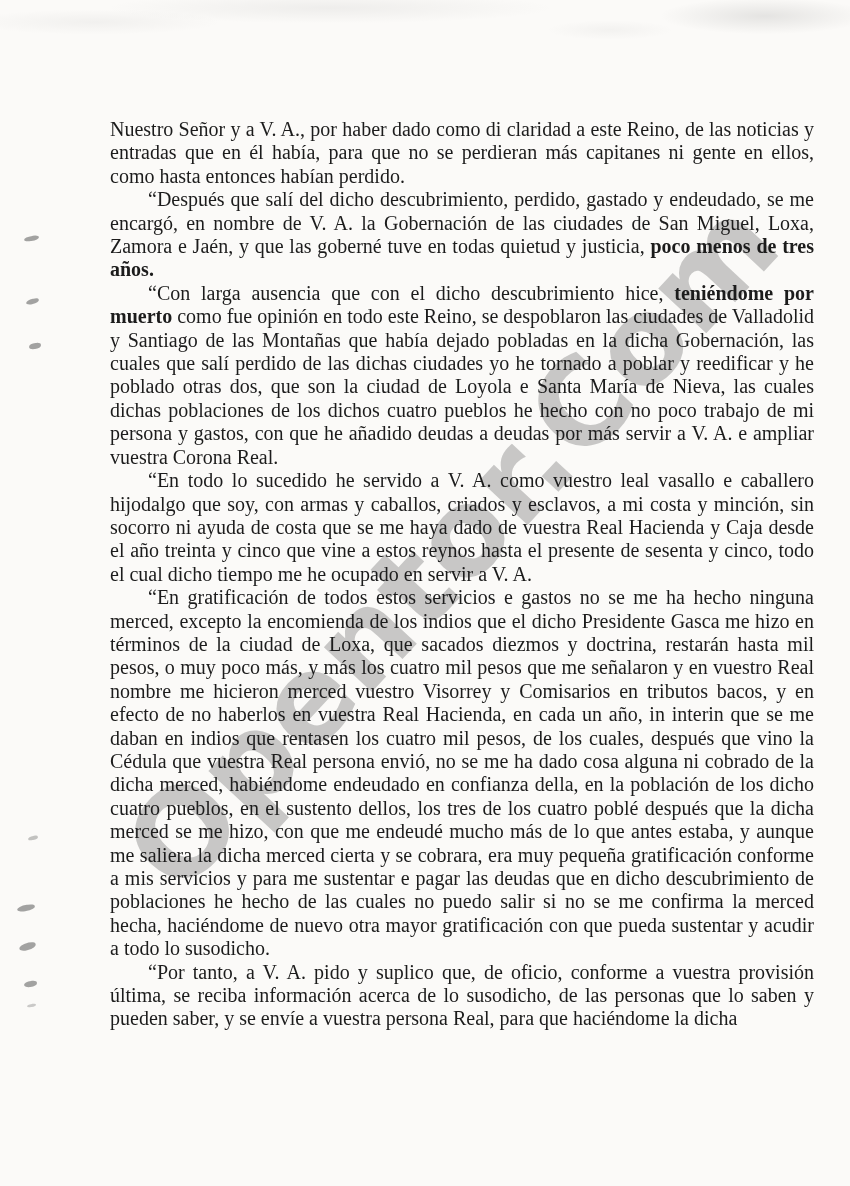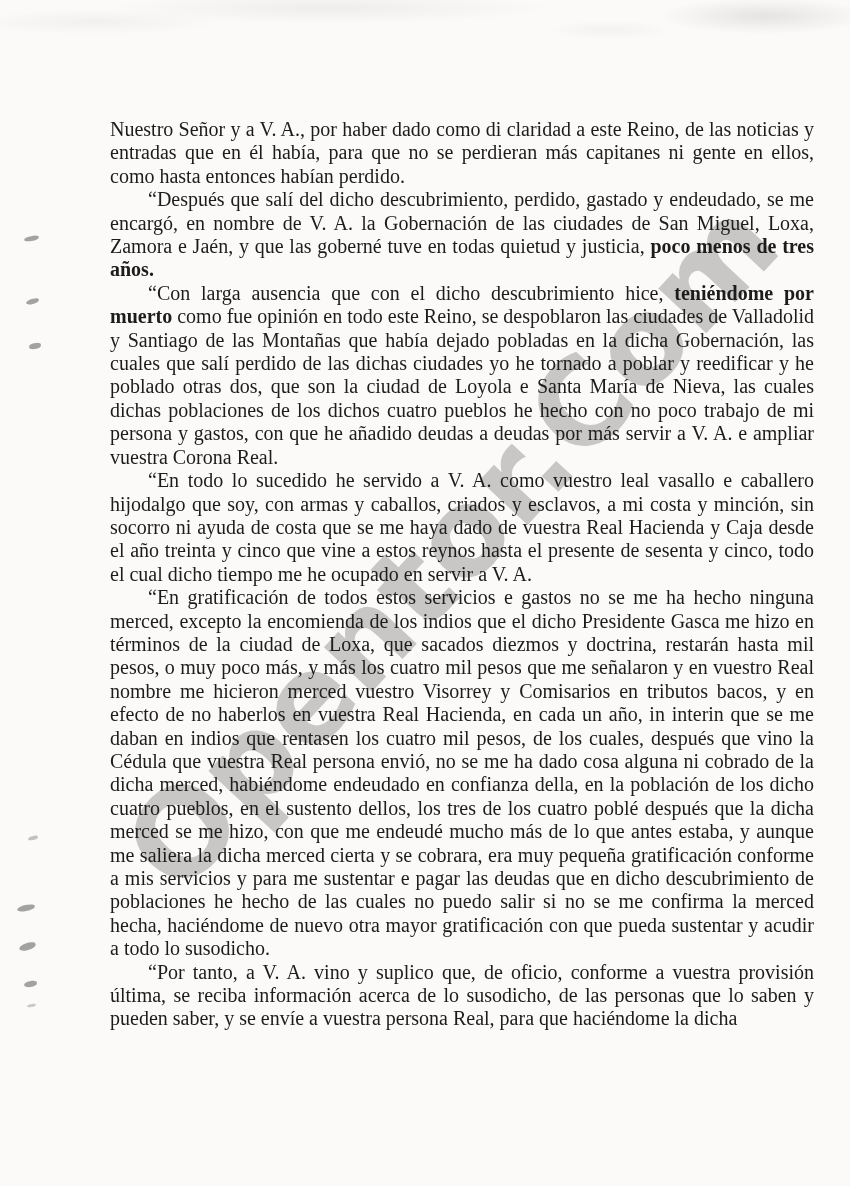--- a/index.html
+++ b/index.html
@@ -83,21 +83,21 @@
   <div class="scan-noise"></div>
 
   <div class="watermark">Opentor.Com</div>
 
   <div class="text-column" id="text-column">
       <p class="para"><span>Nuestro Señor y a V. A., por haber dado como di claridad a este Reino, de las noticias y entradas que en él había, para que no se perdieran más capitanes ni gente en ellos, como hasta entonces habían perdido.</span></p>
       <p class="para indent"><span>“Después que salí del dicho descubrimiento, perdido, gastado y endeudado, se me encargó, en nombre de V. A. la Gobernación de las ciudades de San Miguel, Loxa, Zamora e Jaén, y que las goberné tuve en todas quietud y justicia, </span><b>poco menos de tres años.</b></p>
       <p class="para indent"><span>“Con larga ausencia que con el dicho descubrimiento hice, </span><b>teniéndome por muerto</b><span> como fue opinión en todo este Reino, se despoblaron las ciudades de Valladolid y Santiago de las Montañas que había dejado pobladas en la dicha Gobernación, las cuales que salí perdido de las dichas ciudades yo he tornado a poblar y reedificar y he poblado otras dos, que son la ciudad de Loyola e Santa María de Nieva, las cuales dichas poblaciones de los dichos cuatro pueblos he hecho con no poco trabajo de mi persona y gastos, con que he añadido deudas a deudas por más servir a V. A. e ampliar vuestra Corona Real.</span></p>
       <p class="para indent"><span>“En todo lo sucedido he servido a V. A. como vuestro leal vasallo e caballero hijodalgo que soy, con armas y caballos, criados y esclavos, a mi costa y minción, sin socorro ni ayuda de costa que se me haya dado de vuestra Real Hacienda y Caja desde el año treinta y cinco que vine a estos reynos hasta el presente de sesenta y cinco, todo el cual dicho tiempo me he ocupado en servir a V. A.</span></p>
       <p class="para indent"><span>“En gratificación de todos estos servicios e gastos no se me ha hecho ninguna merced, excepto la encomienda de los indios que el dicho Presidente Gasca me hizo en términos de la ciudad de Loxa, que sacados diezmos y doctrina, restarán hasta mil pesos, o muy poco más, y más los cuatro mil pesos que me señalaron y en vuestro Real nombre me hicieron merced vuestro Visorrey y Comisarios en tributos bacos, y en efecto de no haberlos en vuestra Real Hacienda, en cada un año, in interin que se me daban en indios que rentasen los cuatro mil pesos, de los cuales, después que vino la Cédula que vuestra Real persona envió, no se me ha dado cosa alguna ni cobrado de la dicha merced, habiéndome endeudado en confianza della, en la población de los dicho cuatro pueblos, en el sustento dellos, los tres de los cuatro poblé después que la dicha merced se me hizo, con que me endeudé mucho más de lo que antes estaba, y aunque me saliera la dicha merced cierta y se cobrara, era muy pequeña gratificación conforme a mis servicios y para me sustentar e pagar las deudas que en dicho descubrimiento de poblaciones he hecho de las cuales no puedo salir si no se me confirma la merced hecha, haciéndome de nuevo otra mayor gratificación con que pueda sustentar y acudir a todo lo susodicho.</span></p>
-      <p class="para indent"><span>“Por tanto, a V. A. vino y suplico que, de oficio, conforme a vuestra provisión última, se reciba información acerca de lo susodicho, de las personas que lo saben y pueden saber, y se envíe a vuestra persona Real, para que haciéndome la dicha</span></p>
+      <p class="para indent"><span>“Por tanto, a V. A. pido y suplico que, de oficio, conforme a vuestra provisión última, se reciba información acerca de lo susodicho, de las personas que lo saben y pueden saber, y se envíe a vuestra persona Real, para que haciéndome la dicha</span></p>
     </div>
 
 
   <div class="smudge" style="left:24px;top:236px;width:15px;height:5px;transform:rotate(-8deg);"></div>
   <div class="smudge" style="left:26px;top:299px;width:13px;height:5px;transform:rotate(-12deg);"></div>
   <div class="smudge" style="left:29px;top:343px;width:12px;height:6px;transform:rotate(-5deg);"></div>
   <div class="smudge" style="left:28px;top:836px;width:10px;height:4px;opacity:.35;transform:rotate(-10deg);"></div>
   <div class="smudge" style="left:17px;top:905px;width:18px;height:6px;transform:rotate(-9deg);"></div>
   <div class="smudge" style="left:19px;top:943px;width:17px;height:7px;transform:rotate(-14deg);"></div>
   <div class="smudge" style="left:24px;top:981px;width:13px;height:6px;transform:rotate(-6deg);"></div>

